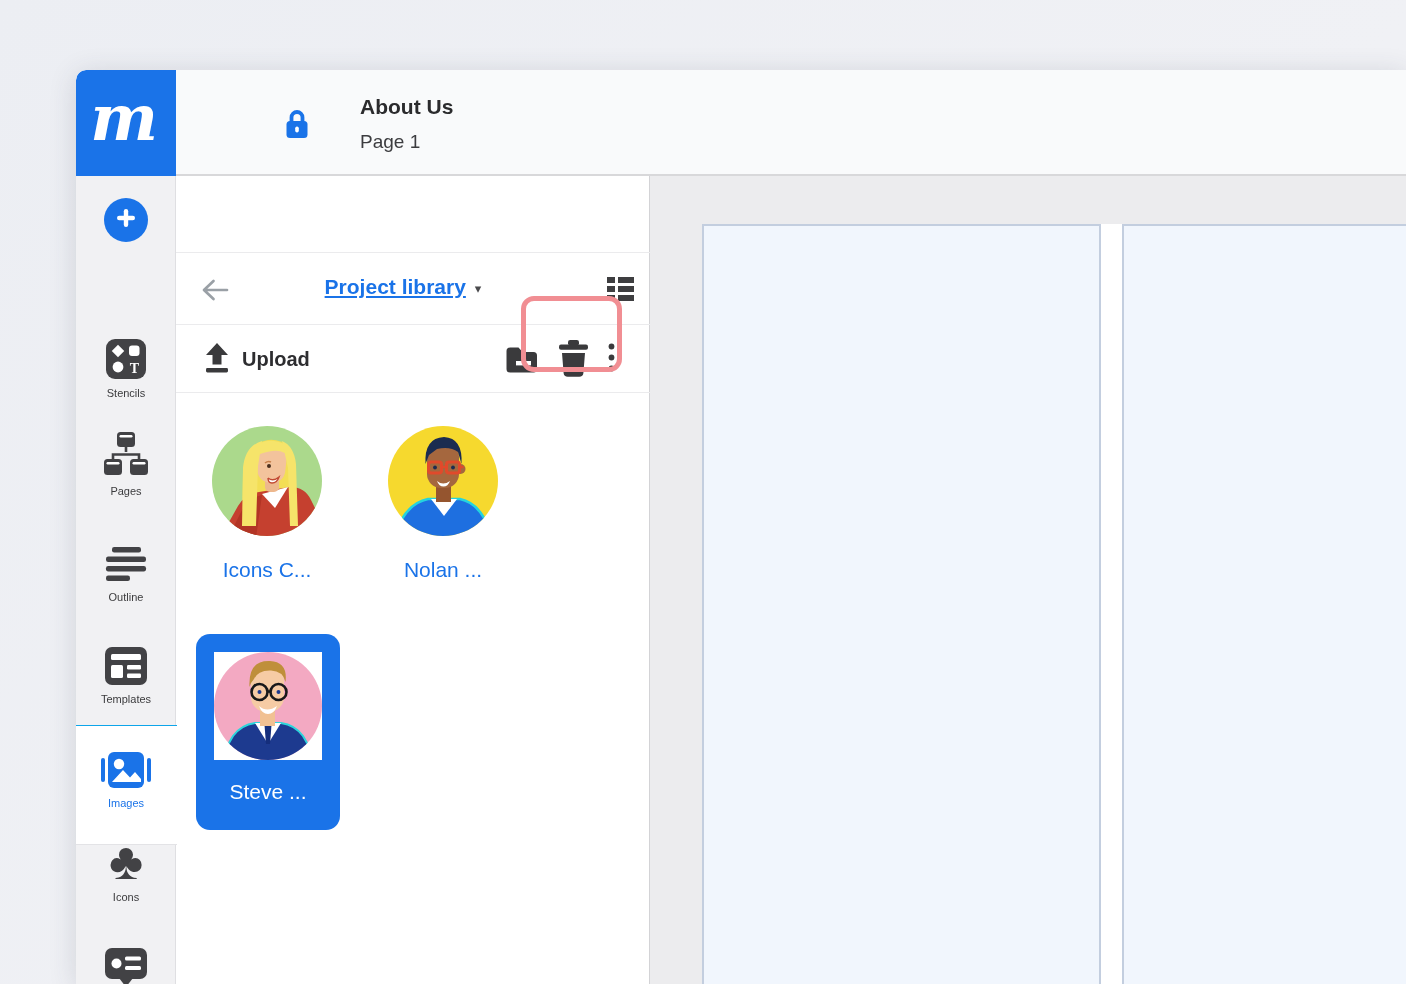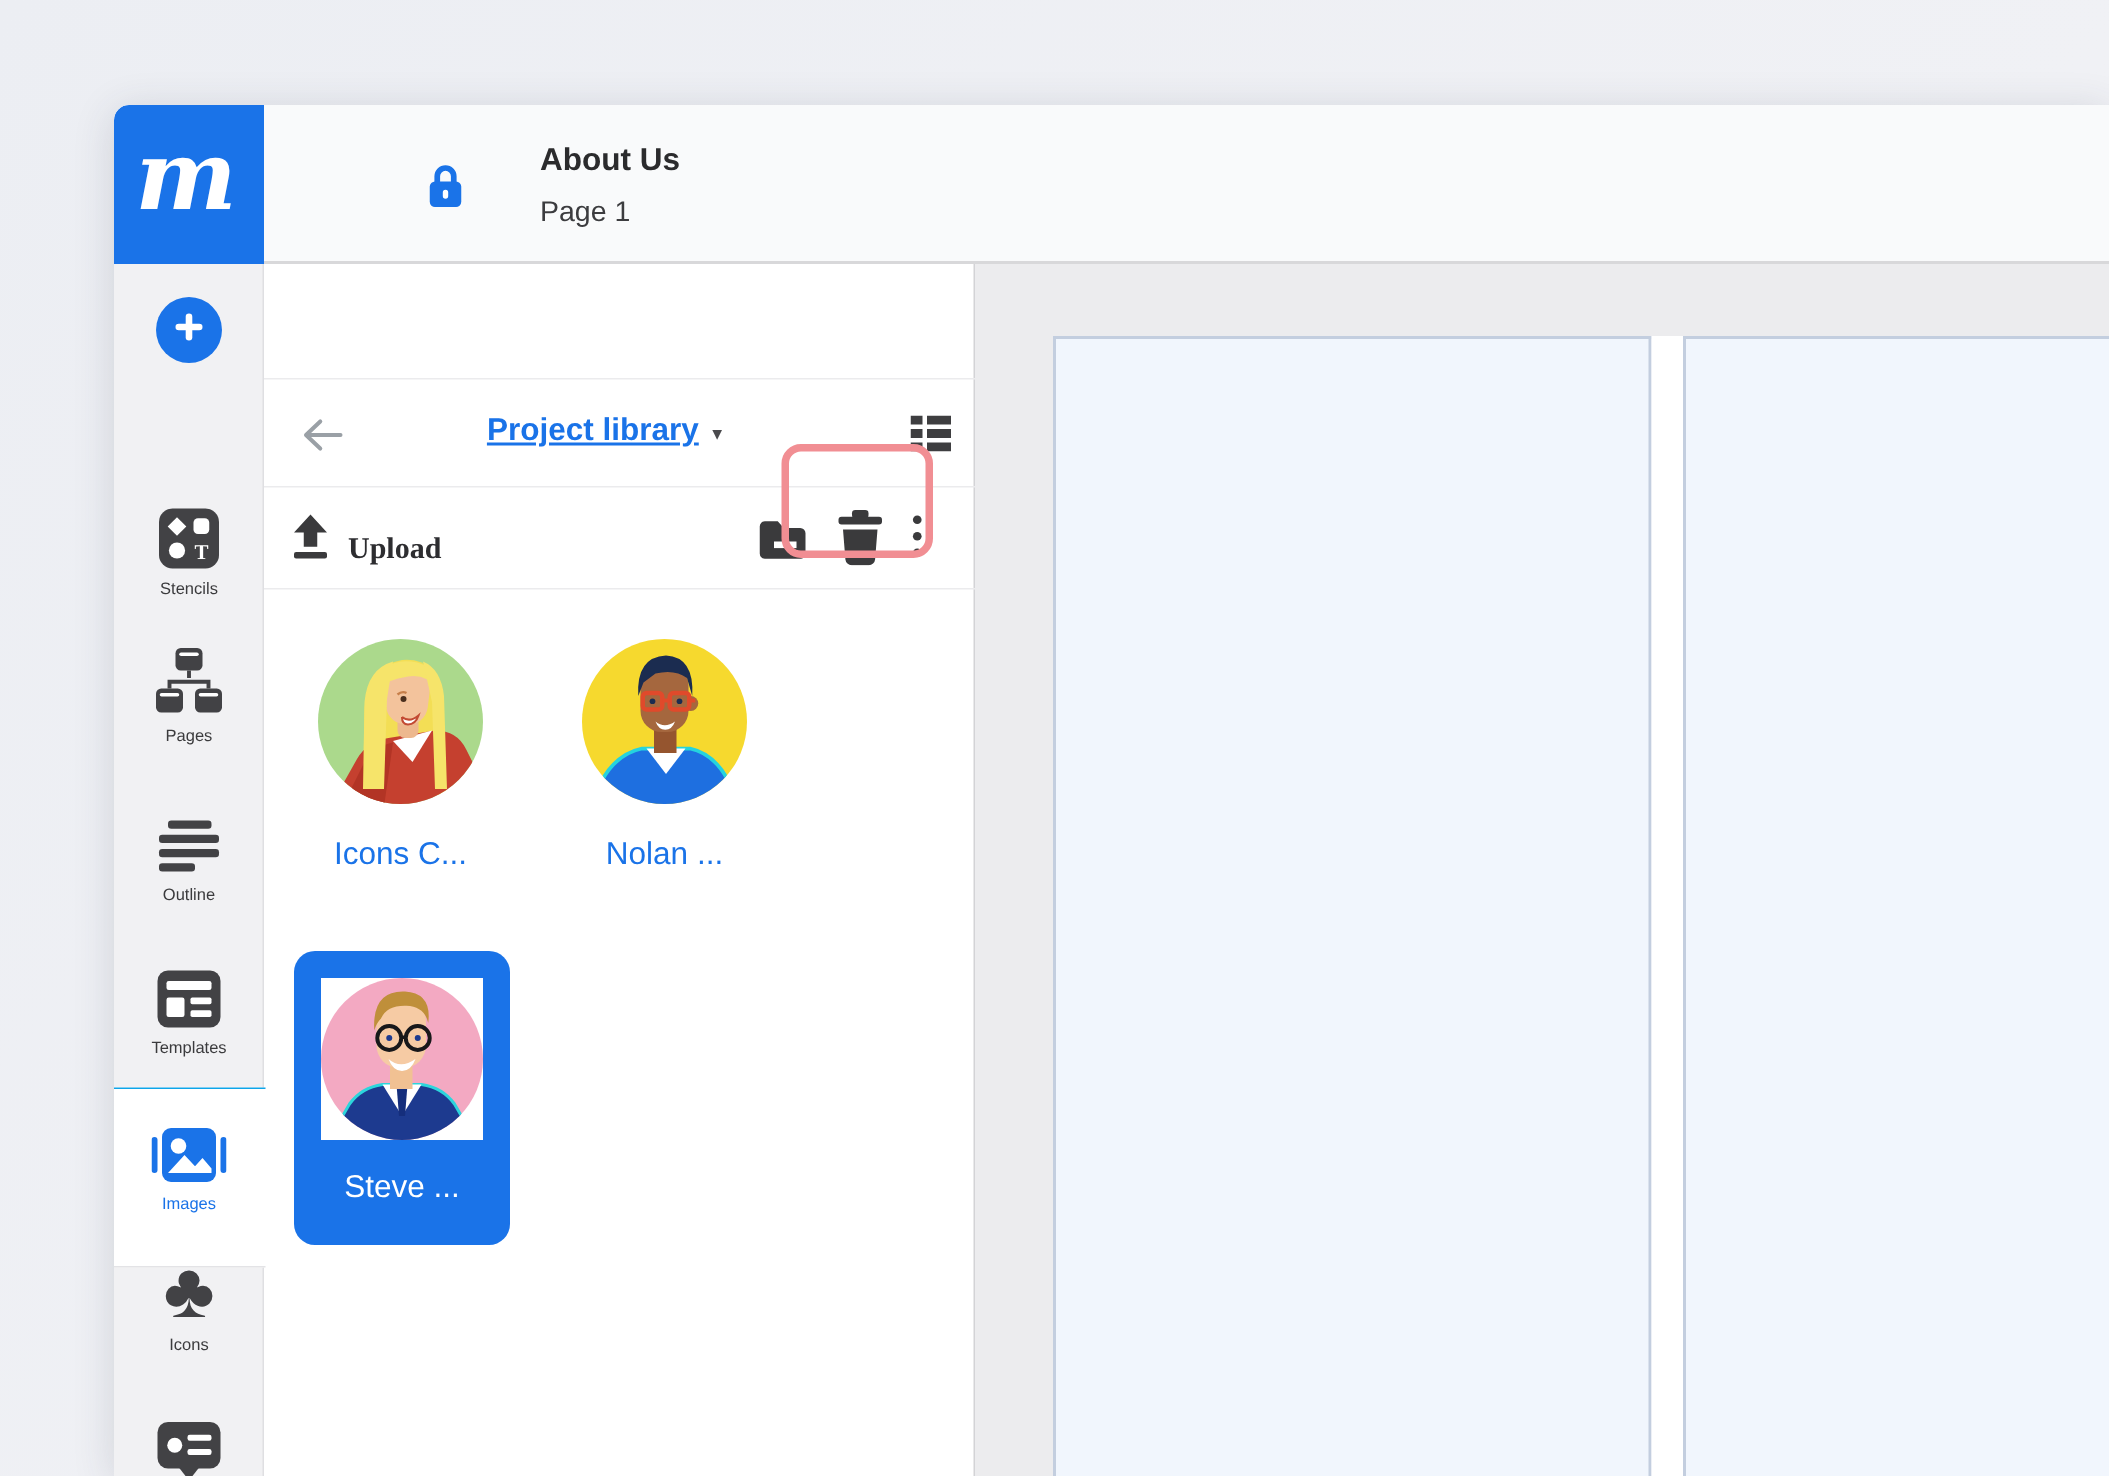--- a/index.html
+++ b/index.html
@@ -75,21 +75,21 @@
   .divider { position:absolute; left:0; width:474px; height:1px; background:#ebebed; }
 
   .lib-row { position:absolute; left:0; top:77px; width:474px; height:71px; }
   .back-arrow { position:absolute; left:25px; top:25px; cursor:pointer; }
   .lib-link-wrap { position:absolute; left:60px; right:80px; top:22px; display:flex; align-items:center; justify-content:center; }
   .lib-link { font-size:21px; font-weight:600; color:#1a73e8; text-decoration:underline; cursor:pointer; }
   .lib-caret { font-size:13px; color:#4a4a4d; margin-left:9px; padding-top:3px; }
   .listview-btn { position:absolute; right:16px; top:24px; cursor:pointer; }
 
   .upload-row { position:absolute; left:0; top:148px; width:474px; height:68px; }
-  .upload-btn { position:absolute; left:17px; top:18px; display:flex; align-items:flex-end; cursor:pointer;font-family:Liberation Serif, serif; }
+  .upload-btn { position:absolute; left:27px; top:18px; display:flex; align-items:center; cursor:pointer; }
   .upload-lbl { margin-left:11px; font-size:20px; font-weight:600; color:#2d2d30; }
   .folder-btn  { position:absolute; left:329px; top:21px; cursor:pointer; }
   .trash-btn   { position:absolute; left:381px; top:16px; cursor:pointer; }
   .kebab-btn   { position:absolute; left:428px; top:15px; padding:4px; cursor:pointer; }
   .highlight-ring {
     position:absolute; left:345px; top:-28px; width:101px; height:76px;
     border:5px solid #f18e93; border-radius:13px; z-index:5; pointer-events:none;
   }
 
   .grid { position:absolute; left:0; top:217px; width:474px; bottom:0; }

